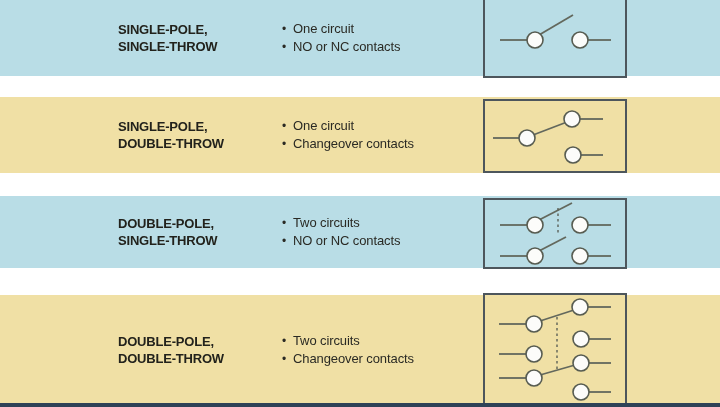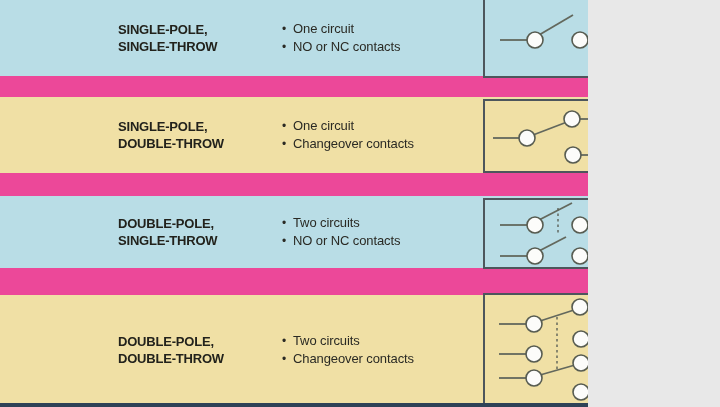--- a/index.html
+++ b/index.html
@@ -1,22 +1,22 @@
 <!DOCTYPE html>
 <html><head>
 <meta charset="utf-8">
 <style>
   * { margin: 0; padding: 0; box-sizing: border-box; }
   html, body { background: #e8e8e8; }
   #stage {
     position: relative;
-    width: 588px;
+    width: 720px;
     height: 407px;
     overflow: hidden;
-    background: #ec4899;
+    background: #ffffff;
     font-family: "Liberation Sans", sans-serif;
   }
   .row {
     position: absolute;
     left: 0;
     width: 720px;
     display: flex;
     align-items: center;
     padding-left: 118px;
   }

